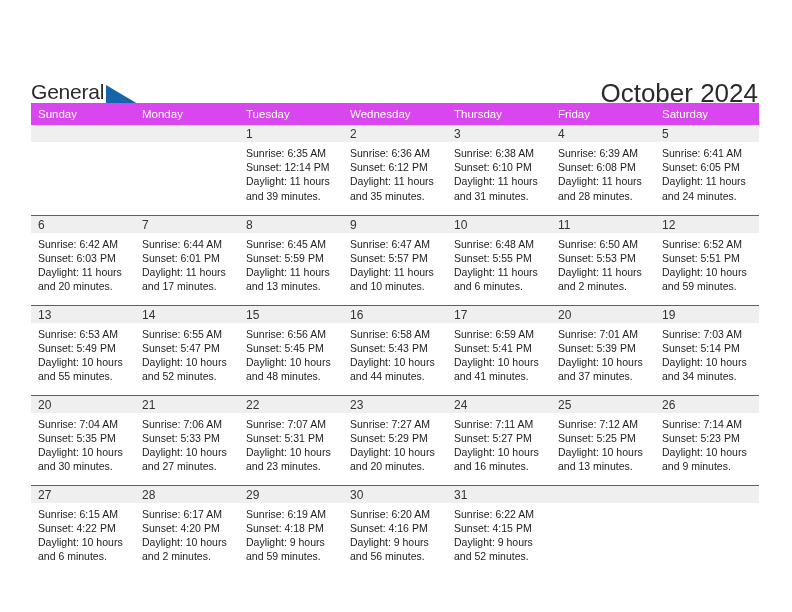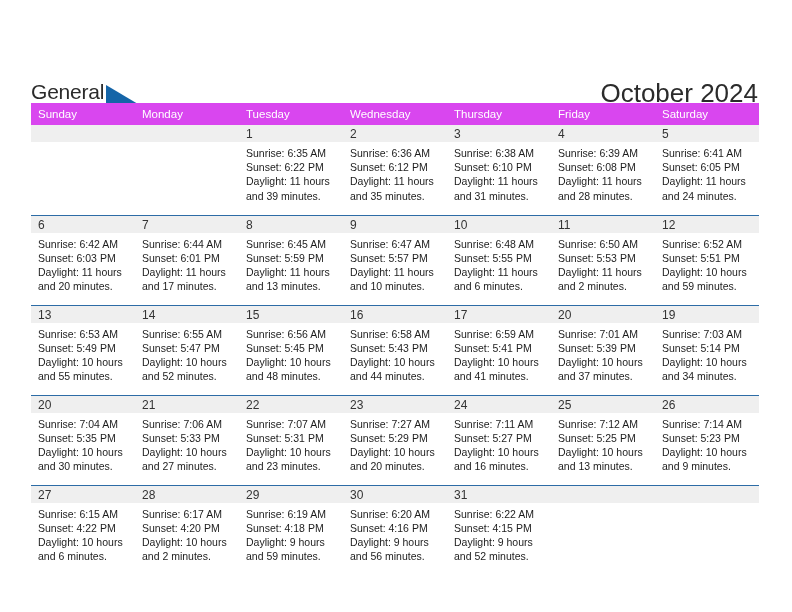--- a/index.html
+++ b/index.html
@@ -176,21 +176,21 @@
             <div class="cell-body"></div>
           </td>
           <td class="cell-empty">
             <div class="daynum"></div>
             <div class="cell-body"></div>
           </td>
           <td>
             <div class="daynum">1</div>
             <div class="cell-body">
               <div class="cell-line">Sunrise: 6:35 AM</div>
-              <div class="cell-line">Sunset: 6:22 PM</div>
+              <div class="cell-line">Sunset: 12:14 PM</div>
               <div class="cell-line">Daylight: 11 hours</div>
               <div class="cell-line">and 39 minutes.</div>
             </div>
           </td>
           <td>
             <div class="daynum">2</div>
             <div class="cell-body">
               <div class="cell-line">Sunrise: 6:36 AM</div>
               <div class="cell-line">Sunset: 6:12 PM</div>
               <div class="cell-line">Daylight: 11 hours</div>

